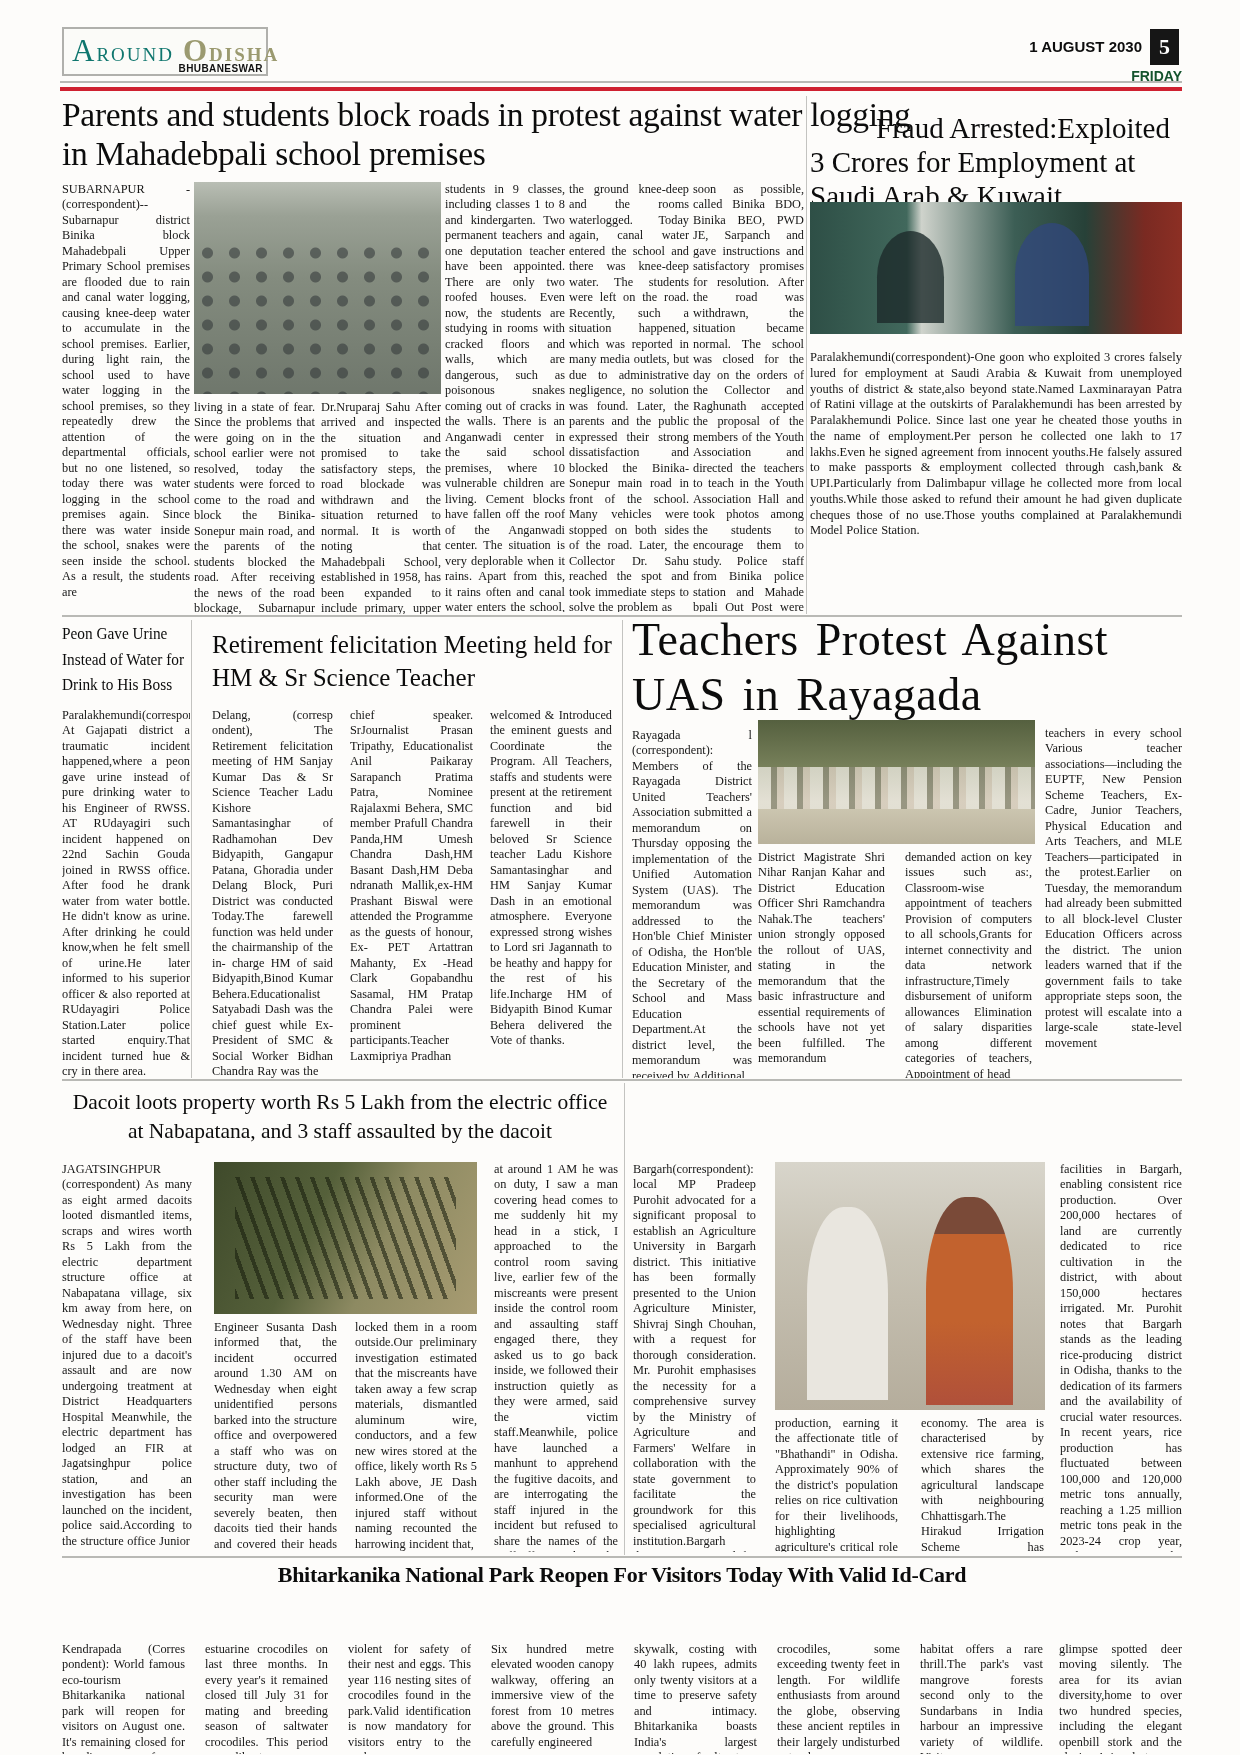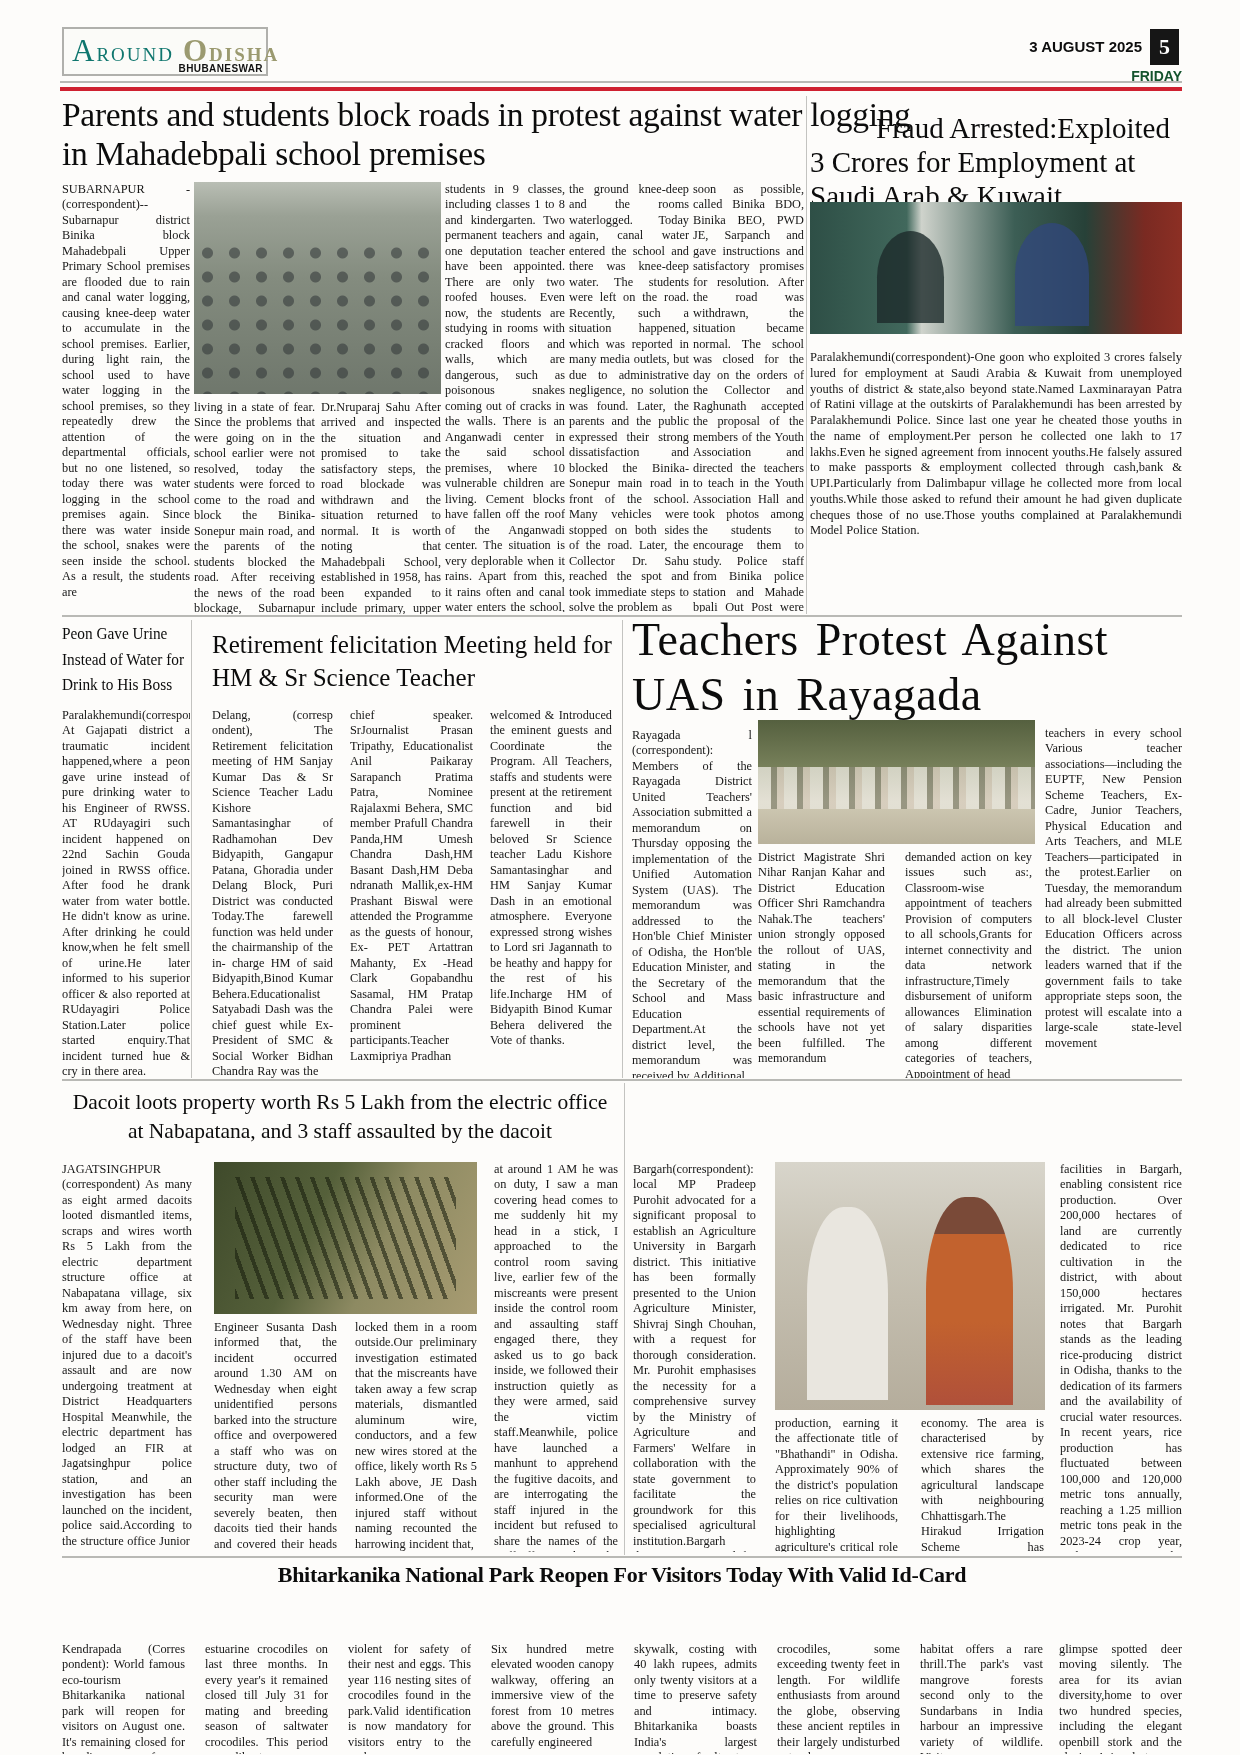--- a/index.html
+++ b/index.html
@@ -58,21 +58,21 @@
 
 <div class="page">
 
   <div class="logo-box">
     <div class="mast-line">
       <span class="mast-word mast-around">Around</span>
       <span class="mast-word mast-odisha">Odisha</span>
     </div>
     <div class="mast-city">BHUBANESWAR</div>
   </div>
-  <div class="date-line">3 AUGUST 2025</div>
+  <div class="date-line">1 AUGUST 2030</div>
   <div class="page-badge">5</div>
   <div class="day-line">FRIDAY</div>
   <div class="hrule" style="left:60px;top:81px;width:1122px;"></div>
   <div class="redrule" style="left:60px;top:87px;width:1122px;"></div>
 
   <div class="head h-main">Parents and students block roads in protest against  water logging in Mahadebpali school premises</div>
   <div class="col" style="left:62px;top:182px;width:128px;height:430px;">SUBARNAPUR - (correspondent)-- Subarnapur district Binika block Mahadebpali Upper Primary School premises are flooded due to rain and canal water logging, causing knee-deep water to accumulate in the school premises. Earlier, during light rain, the school used to have water logging in the school premises, so they repeatedly drew the attention of the departmental officials, but no one listened, so today there was water logging in the school premises again. Since there was water inside the school, snakes were seen inside the school. As a result, the students are</div>
   <div class="photo ph-main" style="left:194px;top:182px;width:247px;height:212px;"></div>
   <div class="col" style="left:194px;top:400px;width:121px;height:214px;">living in a state of fear. Since the problems that were going on in the school earlier were not resolved, today the students were forced to come to the road and block the Binika-Sonepur main road, and the parents of the students blocked the road. After receiving the news of the road blockage, Subarnapur Collector</div>
   <div class="col" style="left:321px;top:400px;width:120px;height:214px;">Dr.Nruparaj Sahu After arrived and inspected the situation and promised to take satisfactory steps, the road blockade was withdrawn and the situation returned to normal. It is worth noting that Mahadebpali School, established in 1958, has been expanded to include primary, upper primary and now has 110</div>

